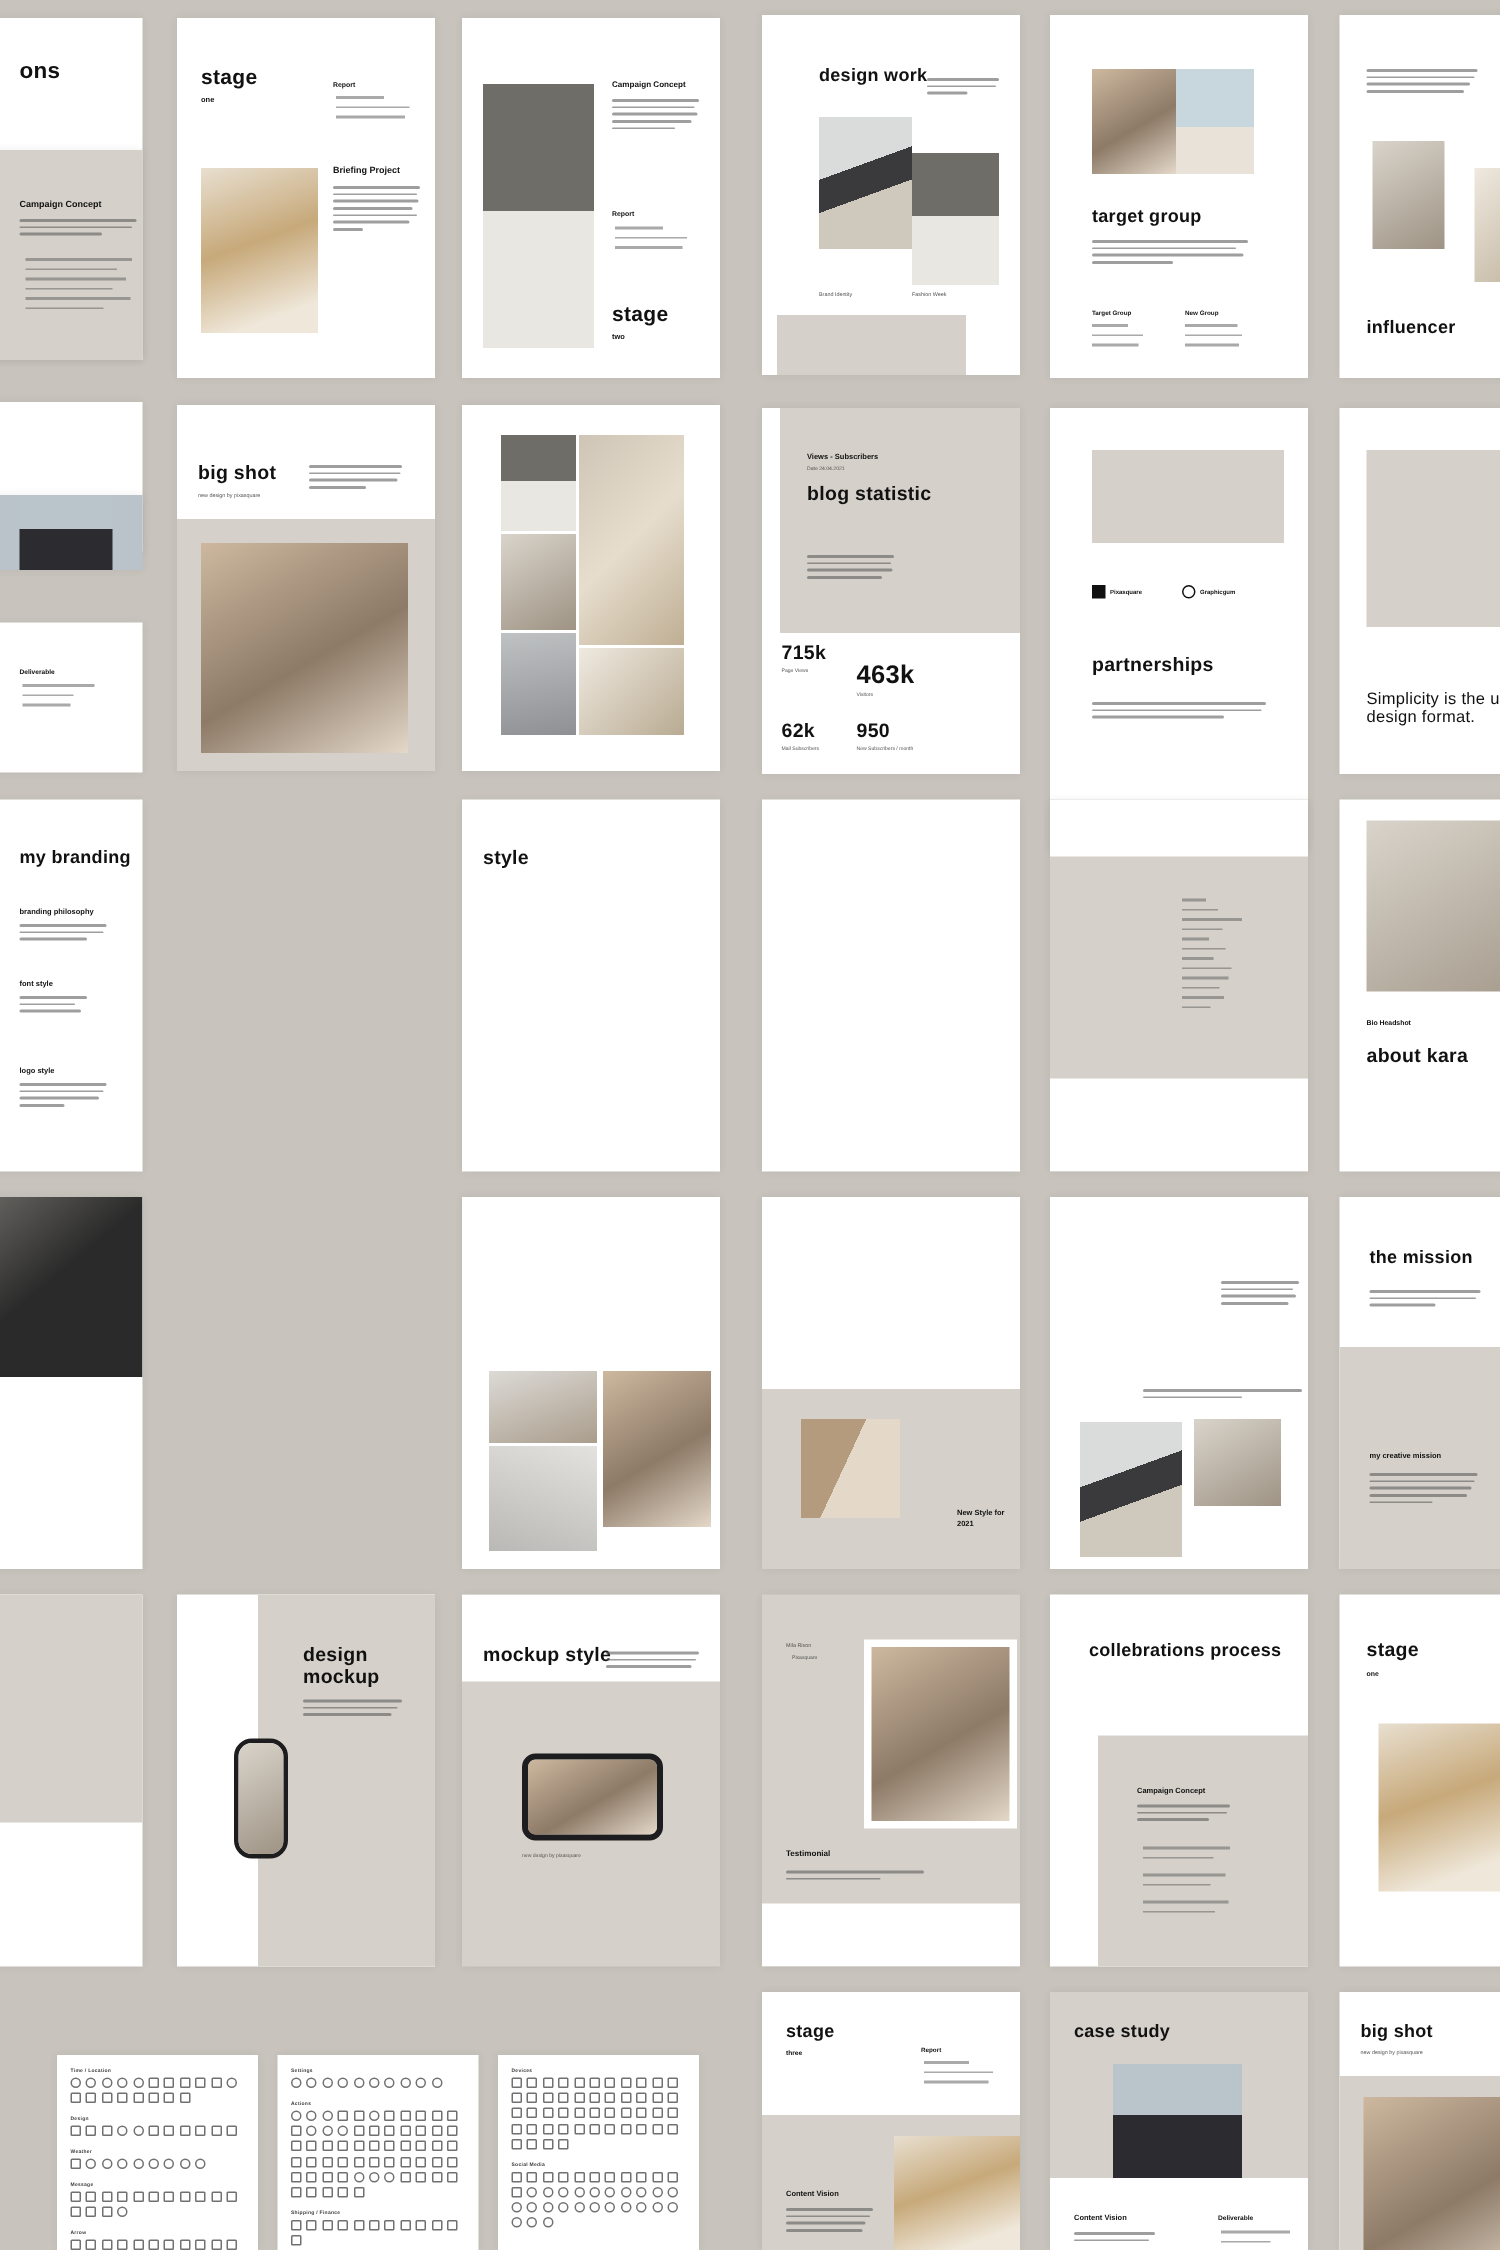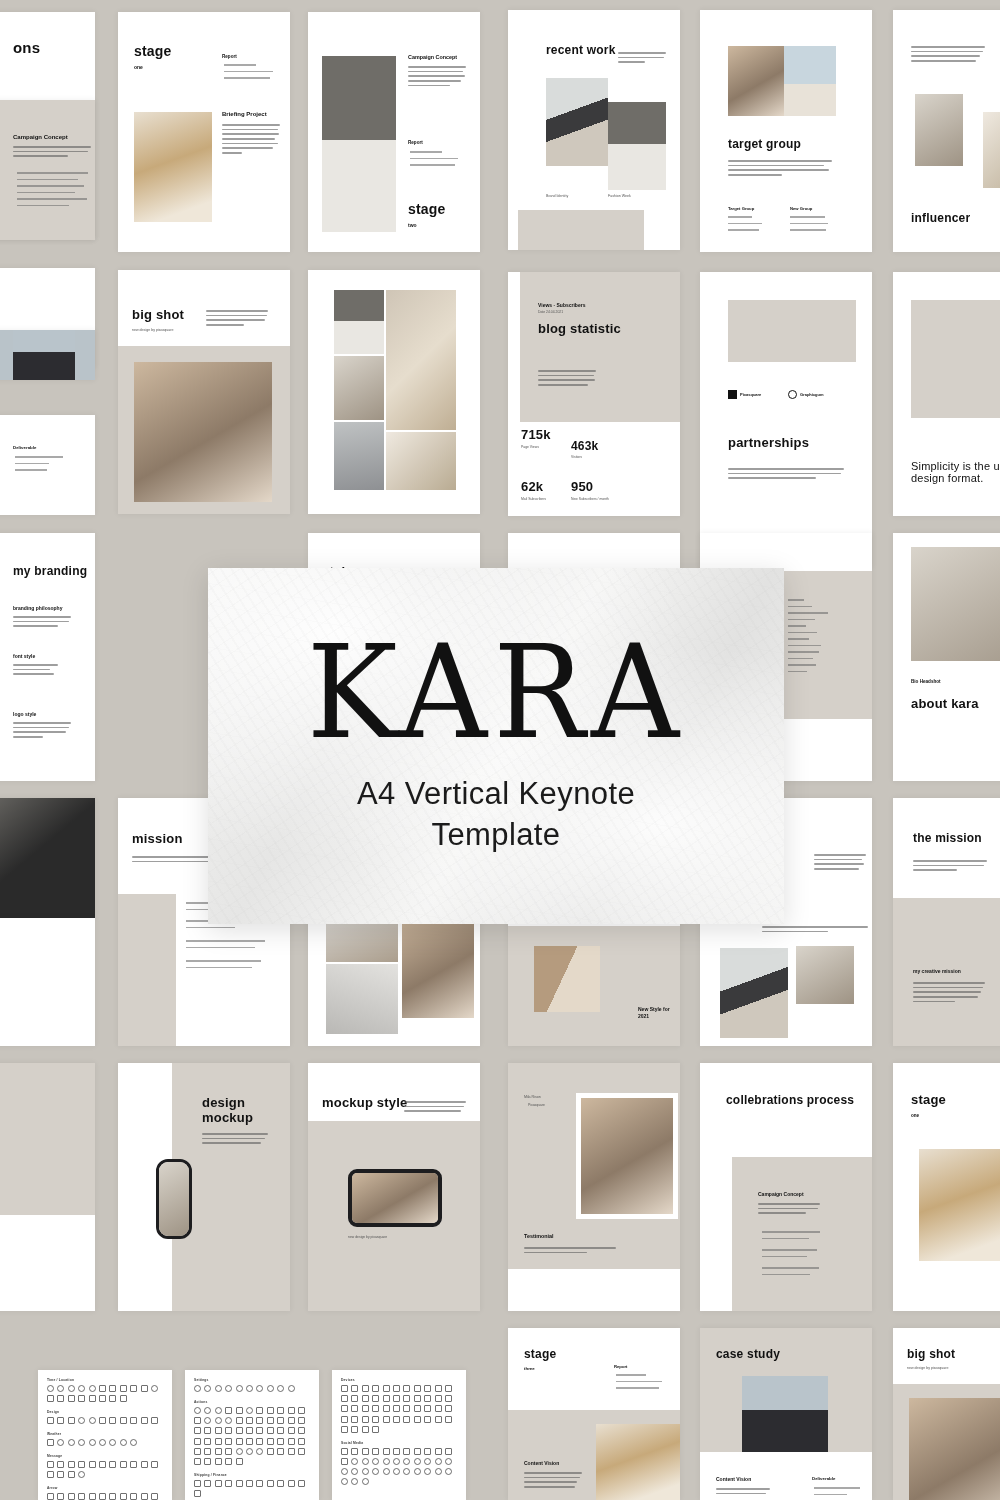--- a/index.html
+++ b/index.html
@@ -159,21 +159,21 @@
     <div class="bullets" style="position:absolute;left:102px;top:139px;width:56px">
       <b style="width:58%"></b>
         <b style="width:86%"></b>
         <b style="width:80%"></b>
     </div>
     <div class="h1" style="position:absolute;left:100px;top:190px;font-size:14px">stage</div>
     <div class="mini" style="position:absolute;left:100px;top:210px;font-size:5px">two</div>
   </div>
 
   <div class="slide" style="left:508px;top:10px;width:172px;height:240px">
-    <div class="h1" style="position:absolute;left:38px;top:34px;font-size:12px">recent work</div>
+    <div class="h1" style="position:absolute;left:38px;top:34px;font-size:12px">design work</div>
     <div class="lines dark" style="position:absolute;left:110px;top:42px;width:48px">
       <i style="width:100%"></i>
         <i style="width:96%"></i>
         <i style="width:56%"></i>
     </div>
     <div class="pc p-hat" style="left:38px;top:68px;width:62px;height:88px"></div>
     <div class="pc ph l" style="left:60px;top:62px;width:62px;height:74px;z-index:-1"></div>
     <div class="pc p-vase" style="left:100px;top:92px;width:58px;height:88px"></div>
     <div class="cap" style="position:absolute;left:38px;top:184px;font-size:3.6px">Brand Identity</div>
     <div class="cap" style="position:absolute;left:100px;top:184px;font-size:3.6px">Fashion Week</div>
@@ -263,21 +263,21 @@
       <i style="width:100%"></i>
         <i style="width:96%"></i>
         <i style="width:99%"></i>
         <i style="width:86%"></i>
     </div>
     <div style="position:absolute;left:13px;top:156px">
       <div class="h1" style="font-size:13px">715k</div>
       <div class="cap" style="font-size:3.4px;margin-top:2px">Page Views</div>
     </div>
     <div style="position:absolute;left:63px;top:168px">
-      <div class="h1" style="font-size:12px">463k</div>
+      <div class="h1" style="font-size:17px">463k</div>
       <div class="cap" style="font-size:3.4px;margin-top:2px">Visitors</div>
     </div>
     <div style="position:absolute;left:13px;top:208px">
       <div class="h1" style="font-size:13px">62k</div>
       <div class="cap" style="font-size:3.4px;margin-top:2px">Mail Subscribers</div>
     </div>
     <div style="position:absolute;left:63px;top:208px">
       <div class="h1" style="font-size:13px">950</div>
       <div class="cap" style="font-size:3.4px;margin-top:2px">New Subscribers / month</div>
     </div>
@@ -365,44 +365,20 @@
   </div>
 
   <div class="slide" style="left:-105px;top:798px;width:200px;height:120px">
     <div class="pc p-dark" style="left:0;top:0;width:200px;height:120px"></div>
   </div>
   <div class="slide" style="left:-105px;top:918px;width:200px;height:128px">
     
     
   </div>
 
-  <div class="slide" style="left:118px;top:798px;width:172px;height:248px">
-    <div class="h1" style="position:absolute;left:14px;top:34px;font-size:13px">mission</div>
-    <div class="lines dark" style="position:absolute;left:14px;top:58px;width:100px">
-        <i style="width:100%"></i>
-        <i style="width:96%"></i>
-      </div>
-    <div class="pc beige" style="left:0;top:96px;width:58px;height:152px"></div>
-    <div class="bullets" style="position:absolute;left:68px;top:104px;width:82px">
-      <b style="width:72%"></b>
-        <b style="width:64%"></b>
-    </div>
-    <div class="bullets" style="position:absolute;left:68px;top:122px;width:82px">
-      <b style="width:68%"></b>
-        <b style="width:60%"></b>
-    </div>
-    <div class="bullets" style="position:absolute;left:68px;top:142px;width:82px">
-      <b style="width:96%"></b>
-        <b style="width:84%"></b>
-    </div>
-    <div class="bullets" style="position:absolute;left:68px;top:162px;width:82px">
-      <b style="width:92%"></b>
-        <b style="width:80%"></b>
-    </div>
-  </div>
 
   <div class="slide" style="left:308px;top:798px;width:172px;height:248px">
     <div class="pc p-yoga" style="left:18px;top:116px;width:72px;height:48px"></div>
     <div class="pc p-lamp" style="left:18px;top:166px;width:72px;height:70px"></div>
     <div class="pc p-lady" style="left:94px;top:116px;width:72px;height:104px"></div>
   </div>
 
   <div class="slide" style="left:508px;top:798px;width:172px;height:248px">
     <div class="pc beige" style="left:0;top:128px;width:172px;height:120px"></div>
     <div class="pc p-door" style="left:26px;top:148px;width:66px;height:66px"></div>
@@ -826,21 +802,14 @@
   </div>
 
   <div class="slide" style="left:893px;top:1328px;width:172px;height:172px">
     <div class="h1" style="position:absolute;left:14px;top:20px;font-size:12px">big shot</div>
     <div class="cap" style="position:absolute;left:14px;top:38px;font-size:3.6px">new design by pixasquare</div>
 
     <div class="pc beige" style="left:0;top:56px;width:172px;height:116px"></div>
     <div class="pc p-lady" style="left:16px;top:70px;width:152px;height:102px"></div>
   </div>
 
-  <div id="hero">
-    <div id="heroTitle">KARA</div>
-    <div id="heroSub">
-      <div>A4 Vertical Keynote</div>
-      <div>Template</div>
-    </div>
-  </div>
 
 </div>
 
 </body></html>

